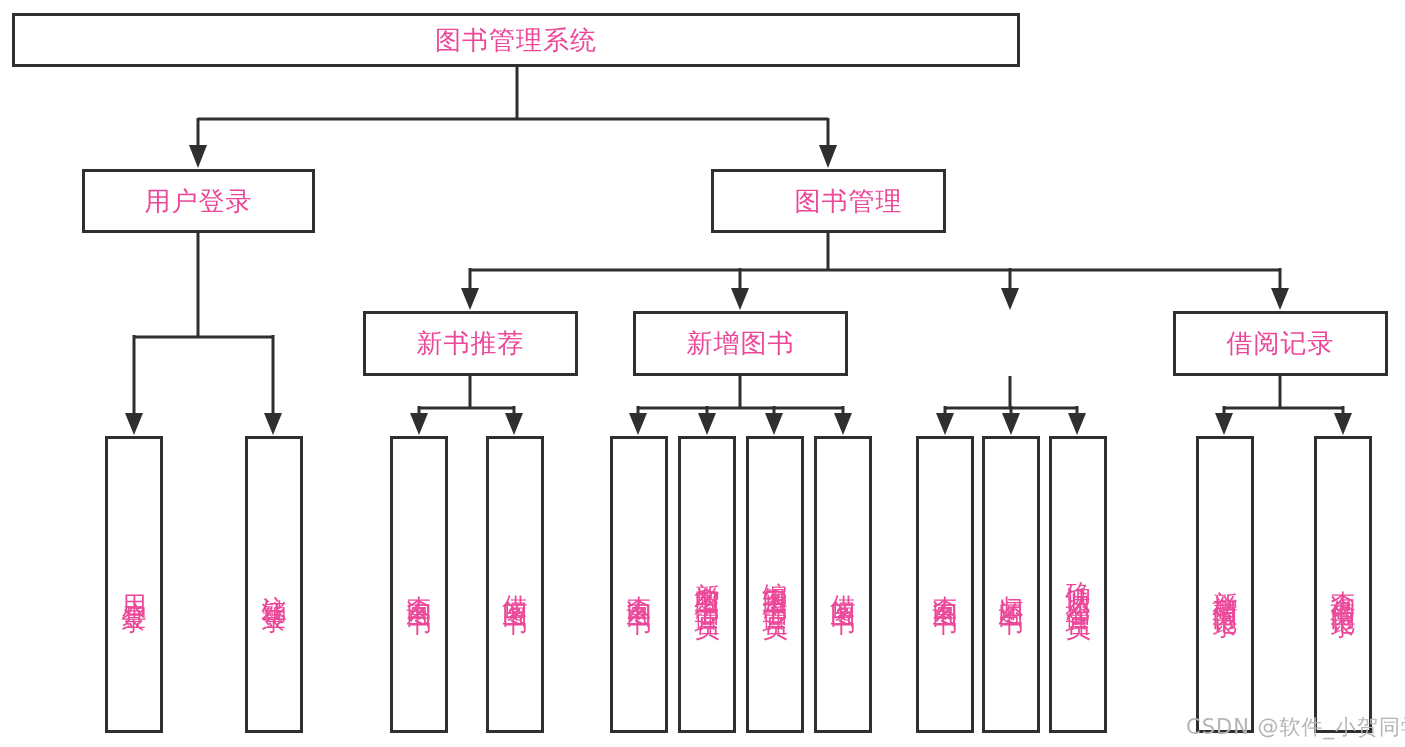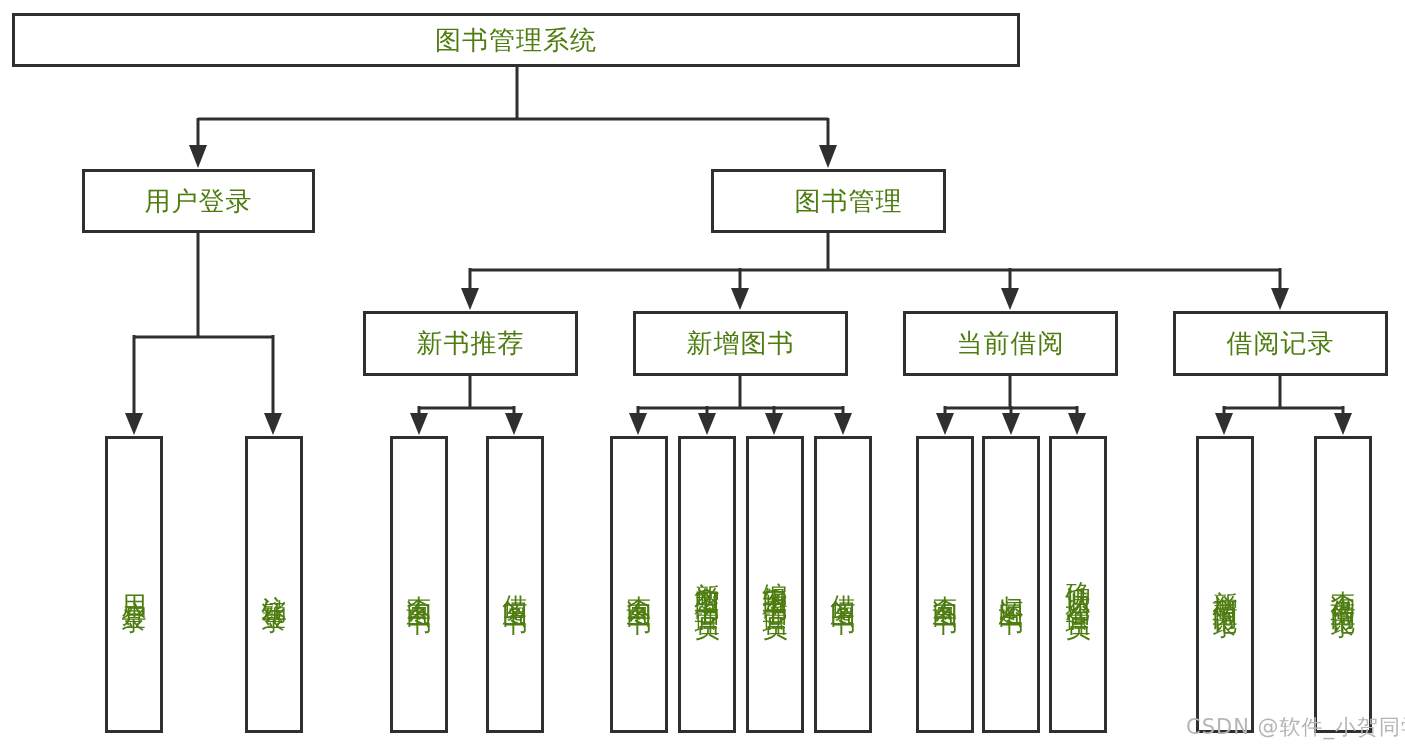--- a/index.html
+++ b/index.html
@@ -10,21 +10,21 @@
     font-family:"DejaVu Sans","Liberation Sans",sans-serif;
     overflow:hidden;
   }
   .wires{position:absolute;left:0;top:0;width:1405px;height:747px;}
   .node{
     position:absolute;
     box-sizing:border-box;
     background:#ffffff;
     border:3px solid #2f2f2f;
     display:flex;align-items:center;justify-content:center;
-    color:#4d7c0f;
+    color:#ec4899;
   }
   .hnode{font-size:26px;letter-spacing:1px;white-space:nowrap;}
   .leaf{font-size:25px;}
   .leaf .vtext{
     writing-mode:vertical-rl;
     text-orientation:mixed;
     letter-spacing:5px;
     line-height:1;
     white-space:nowrap;
   }
@@ -119,23 +119,20 @@
   <div class="node hnode" style="left:711px;top:169px;width:235px;height:64px;padding-left:40px;">
     <span>图书管理</span>
   </div>
 
   <div class="node hnode" style="left:363px;top:311px;width:215px;height:65px;">
     <span>新书推荐</span>
   </div>
   <div class="node hnode" style="left:633px;top:311px;width:215px;height:65px;">
     <span>新增图书</span>
   </div>
-  <div class="node hnode" style="left:903px;top:311px;width:215px;height:65px;">
-    <span>当前借阅</span>
-  </div>
   <div class="node hnode" style="left:1173px;top:311px;width:215px;height:65px;">
     <span>借阅记录</span>
   </div>
 
   <div class="node leaf" style="left:105px;top:436px;width:58px;height:297px;">
     <span class="vtext">用户登录</span>
   </div>
   <div class="node leaf" style="left:245px;top:436px;width:58px;height:297px;">
     <span class="vtext">注销登录</span>
   </div>

